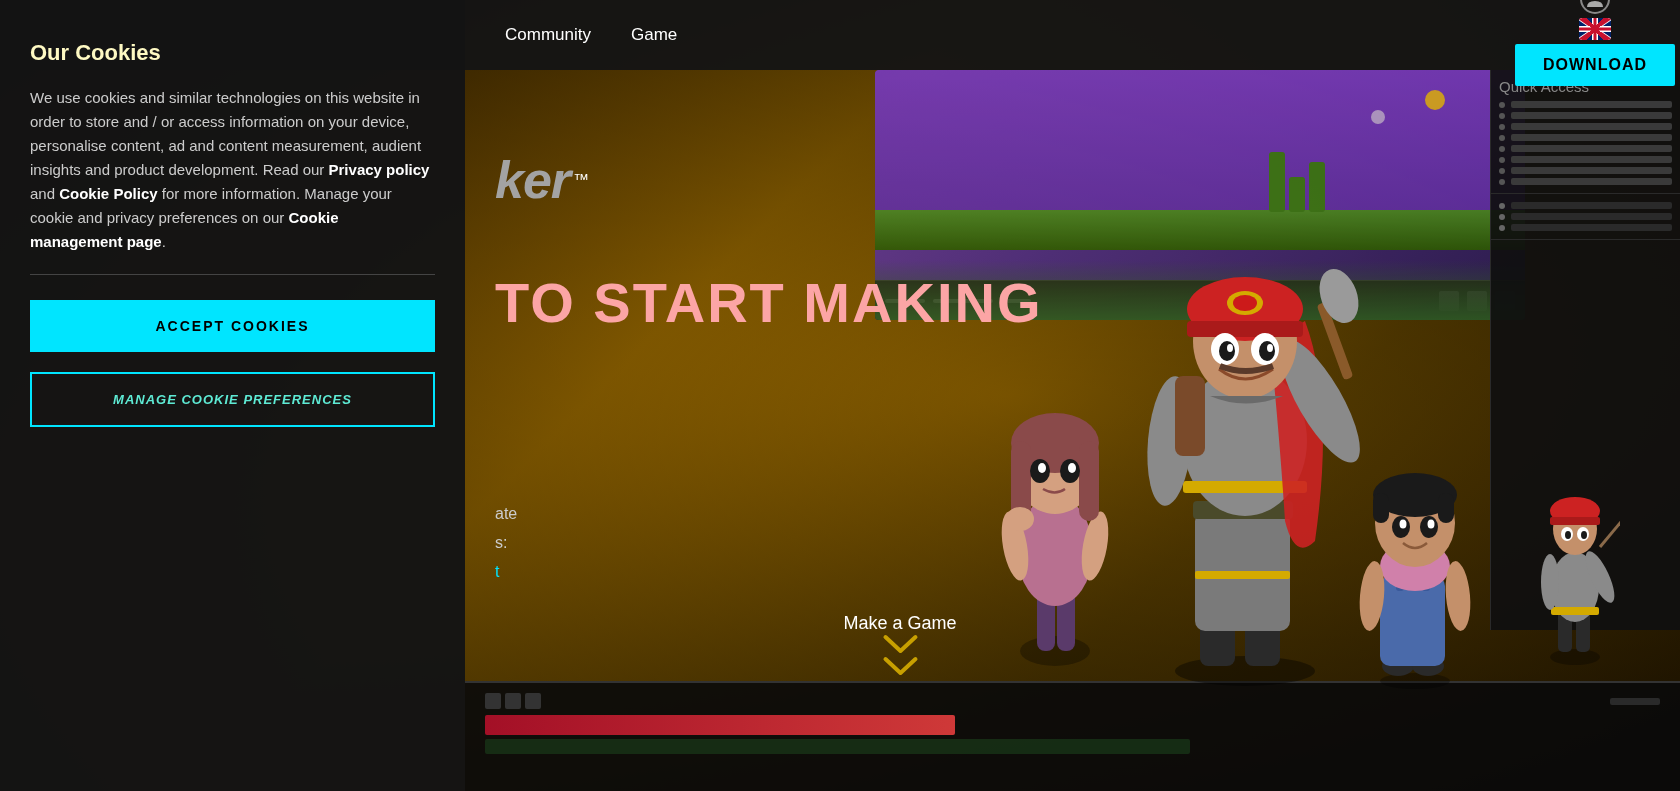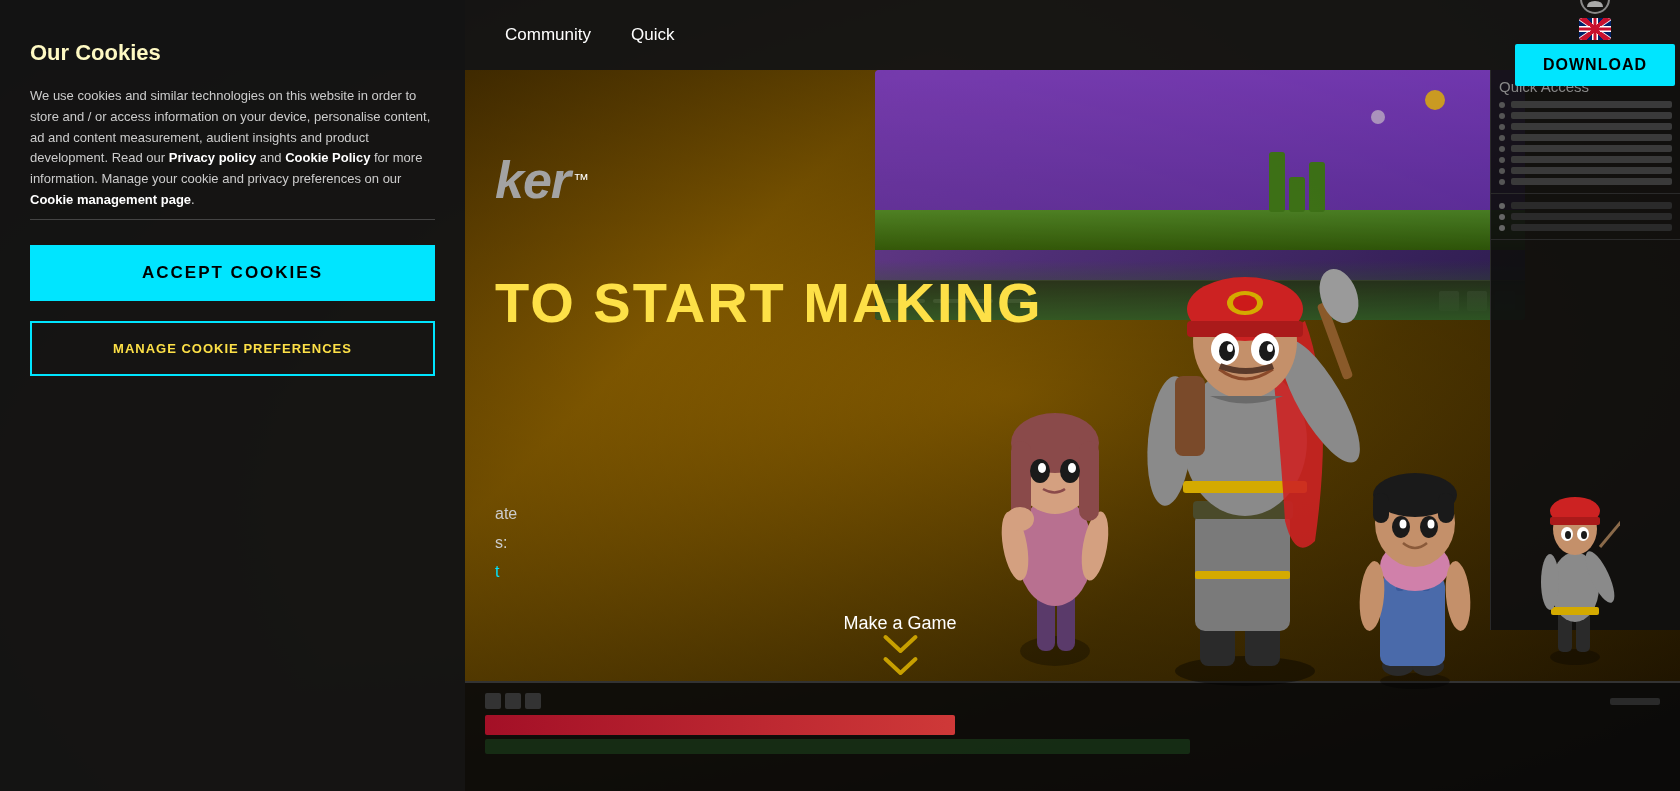--- a/index.html
+++ b/index.html
@@ -111,23 +111,23 @@
     .cookie-title {
       color: #fef9c3;
       font-size: 22px;
       font-weight: bold;
       margin-bottom: 20px;
       margin-top: 10px;
     }
 
     .cookie-text {
       color: #ccc;
-      font-size: 13px;
+      font-size: 15px;
       line-height: 1.6;
-      margin-bottom: 8px;
+      margin-bottom: 20px;
     }
 
     .cookie-text a {
       color: #fff;
       font-weight: bold;
       text-decoration: none;
     }
 
     .cookie-divider {
       border: none;
@@ -135,40 +135,41 @@
       margin-bottom: 25px;
     }
 
     .accept-btn {
       display: block;
       width: 100%;
       padding: 18px;
       background: #00e5ff;
       color: #000;
       border: none;
-      font-size: 17px;
+      font-size: 14px;
       font-weight: bold;
       letter-spacing: 2px;
       text-transform: uppercase;
       cursor: pointer;
       margin-bottom: 20px;
     }
 
     .manage-btn {
       display: block;
       width: 100%;
       padding: 18px;
       background: transparent;
-      color: #fde047;
+      color: #5eead4;
       border: 2px solid #00e5ff;
       font-size: 13px;
       font-weight: bold;
       letter-spacing: 1px;
       text-transform: uppercase;
       cursor: pointer;
+      font-style: italic;
     }
 
     
     .hero-content {
       position: absolute;
       top: 70px;
       left: 465px;
       right: 0;
       bottom: 0;
       z-index: 5;
@@ -196,21 +197,21 @@
       font-size: 16px;
       vertical-align: super;
       margin-left: 3px;
     }
 
     
     .headline {
       position: absolute;
       top: 200px;
       left: 30px;
-      color: #fde047;
+      color: #fca5a5;
       font-size: 56px;
       font-weight: bold;
       text-transform: uppercase;
       letter-spacing: 2px;
     }
 
     
     .sub-content {
       position: absolute;
       top: 430px;
@@ -503,21 +504,21 @@
     <ellipse cx="38" cy="68" rx="3" ry="4" fill="#1a1a1a"></ellipse>
     <ellipse cx="54" cy="68" rx="3" ry="4" fill="#1a1a1a"></ellipse>
 
     <line x1="70" y1="80" x2="120" y2="20" stroke="#8a6a4a" stroke-width="3"></line>
   </svg>
 </div>
 
 <div class="navbar">
   <div class="navbar-left">
     <span class="nav-link">Community</span>
-    <span class="nav-link">Quick</span>
+    <span class="nav-link">Game</span>
   </div>
   <div class="navbar-right">
     <div class="user-icon-circle">
       <svg width="18" height="18" viewBox="0 0 18 18" fill="#aaa">
         <circle cx="9" cy="6" r="4" fill="#aaa"></circle>
         <path d="M1 17 Q1 11 9 11 Q17 11 17 17" fill="#aaa"></path>
       </svg>
     </div>
 
     <div class="flag-icon" style="width:32px;height:22px;border-radius:3px;overflow:hidden;cursor:pointer;position:relative;background:#012169;">

